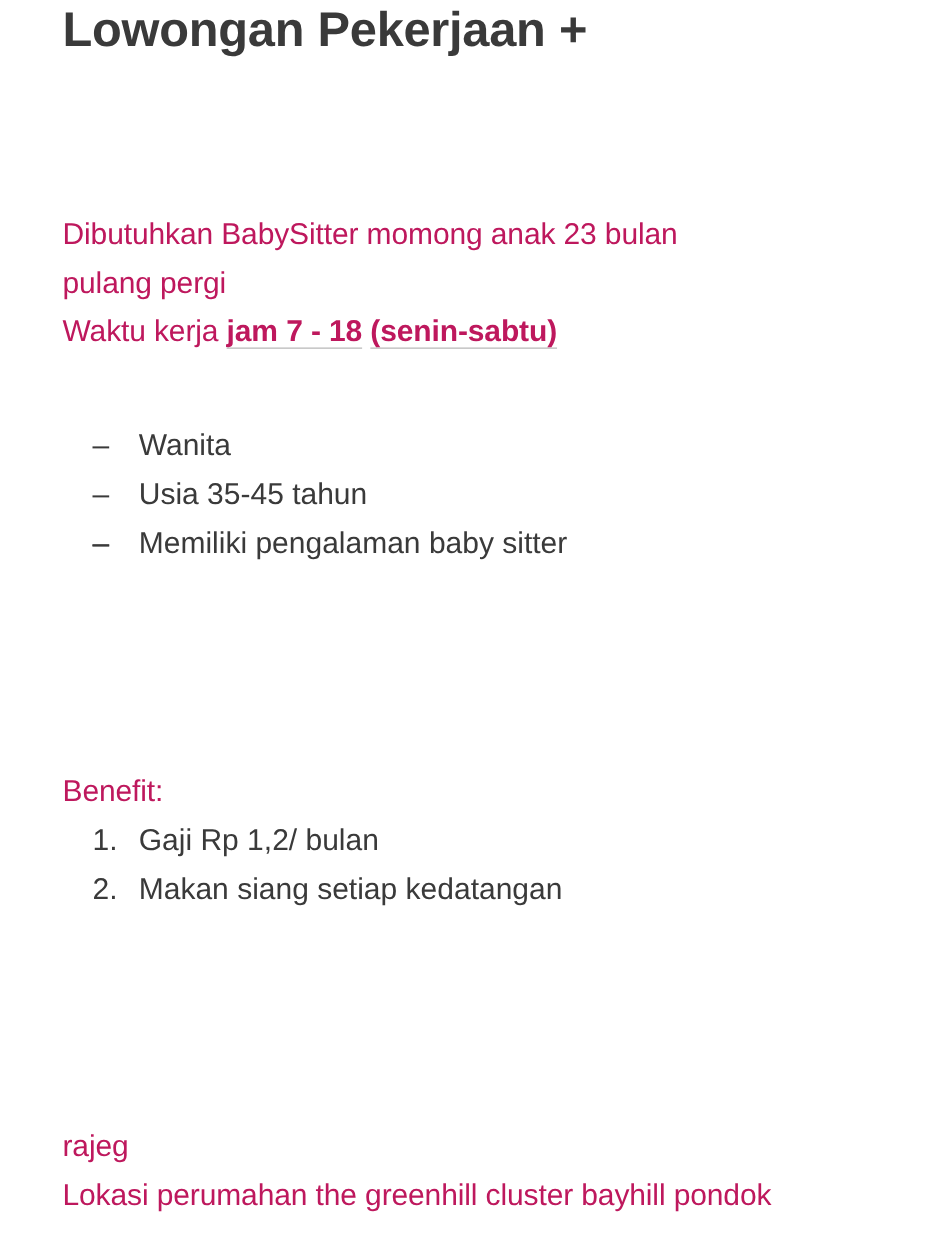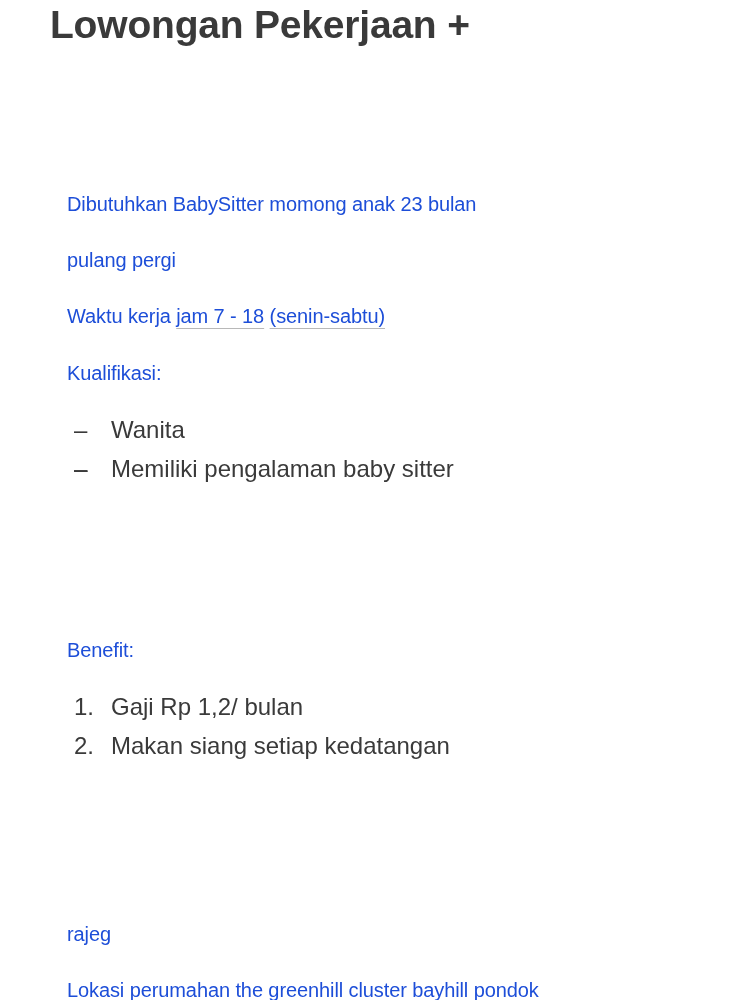--- a/index.html
+++ b/index.html
@@ -26,31 +26,32 @@
       font-weight: bold;
       font-size: 39px;
       line-height: 59px;
       color: #3a3a3a;
       padding-top: -2px;
       position: relative;
       top: -5px;
       letter-spacing: -0.2px;
     }
     .para {
-      font-size: 20px;
+      font-size: 24px;
       line-height: 39px;
-      color: #1d4ed8;
-      margin: 17px;
+      color: #be185d;
+      margin: 0;
       letter-spacing: -0.1px;
     }
     .underlined {
       text-decoration: underline;
       text-decoration-color: #b8b8b8;
       text-underline-offset: 5px;
       text-decoration-thickness: 1px;
+      font-weight: bold;
     }
     .list {
       list-style: none;
       margin: 0;
       padding: 0;
     }
     .list li {
       position: relative;
       padding-left: 61px;
       font-size: 24px;
@@ -80,28 +81,28 @@
 
   <div class="block-intro">
     <p class="para">Dibutuhkan BabySitter momong anak 23 bulan</p>
     <p class="para">pulang pergi</p>
     <p class="para">
       <span>Waktu kerja </span><span class="underlined">jam 7 - 18</span><span> </span><span class="underlined">(senin-sabtu)</span>
     </p>
   </div>
 
   <div class="block-qual">
-    <p class="para">Kualifikasi:</p>
     <ul class="list">
       <li>
         <span class="marker">–</span>
         <span>Wanita</span>
       </li>
       <li>
         <span class="marker">–</span>
+        <span>Usia 35-45 tahun</span>
       </li>
       <li style="padding-right:40px;">
         <span class="marker">–</span>
       </li>
       <li>
         <span class="marker">–</span>
         <span>Memiliki pengalaman baby sitter</span>
       </li>
     </ul>
   </div>

